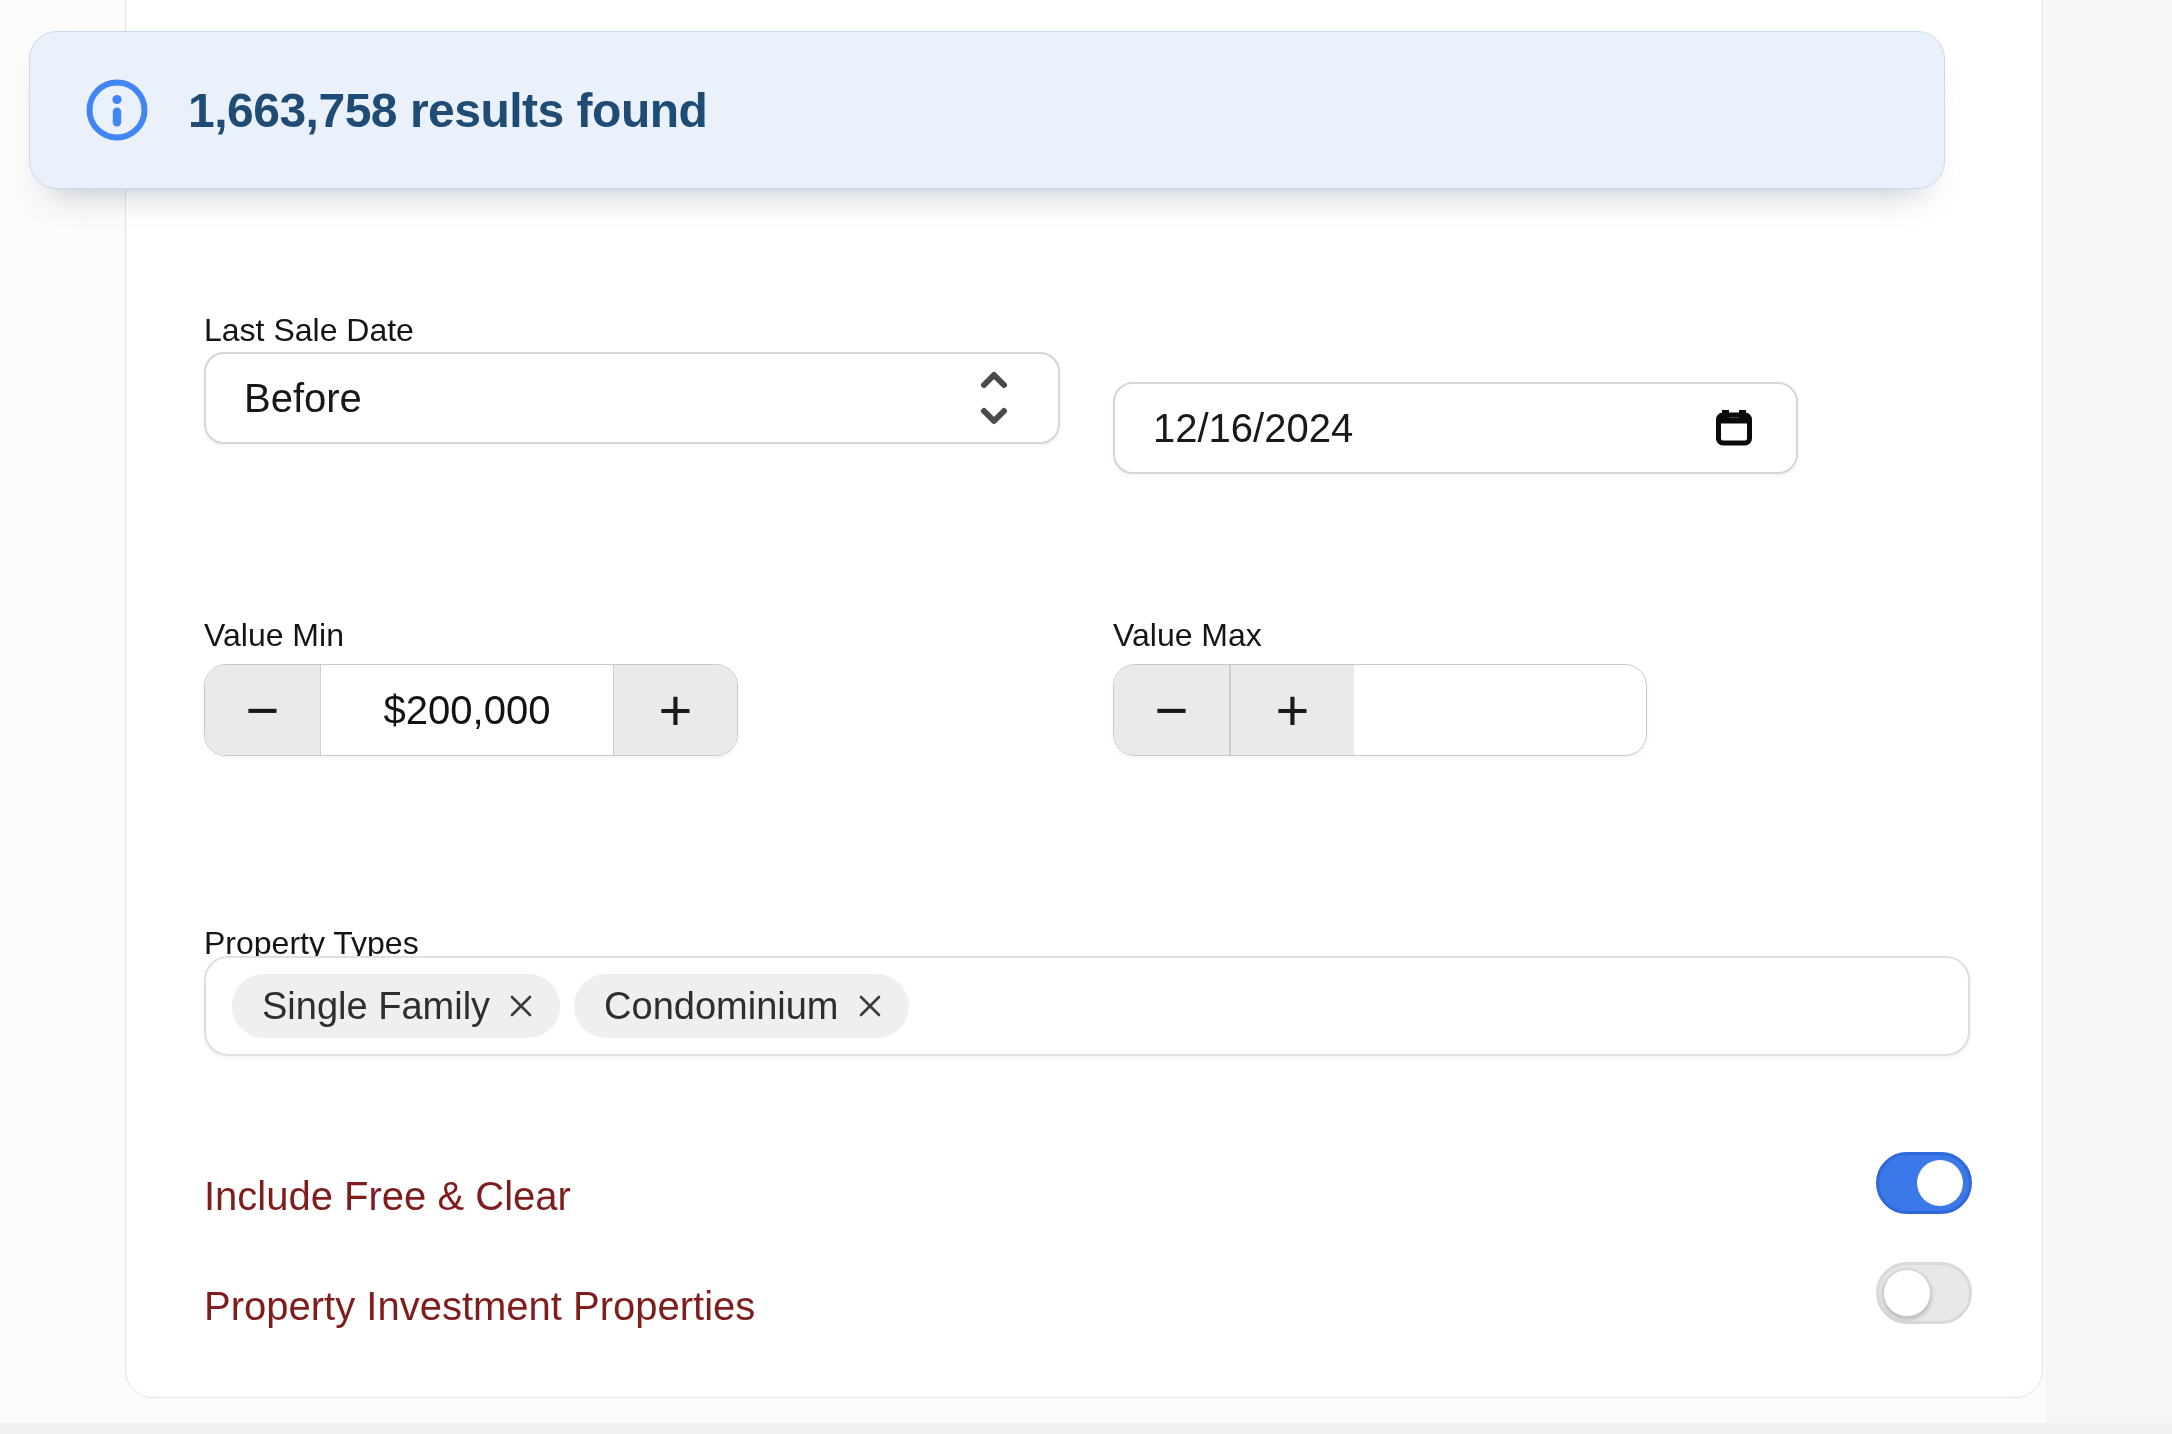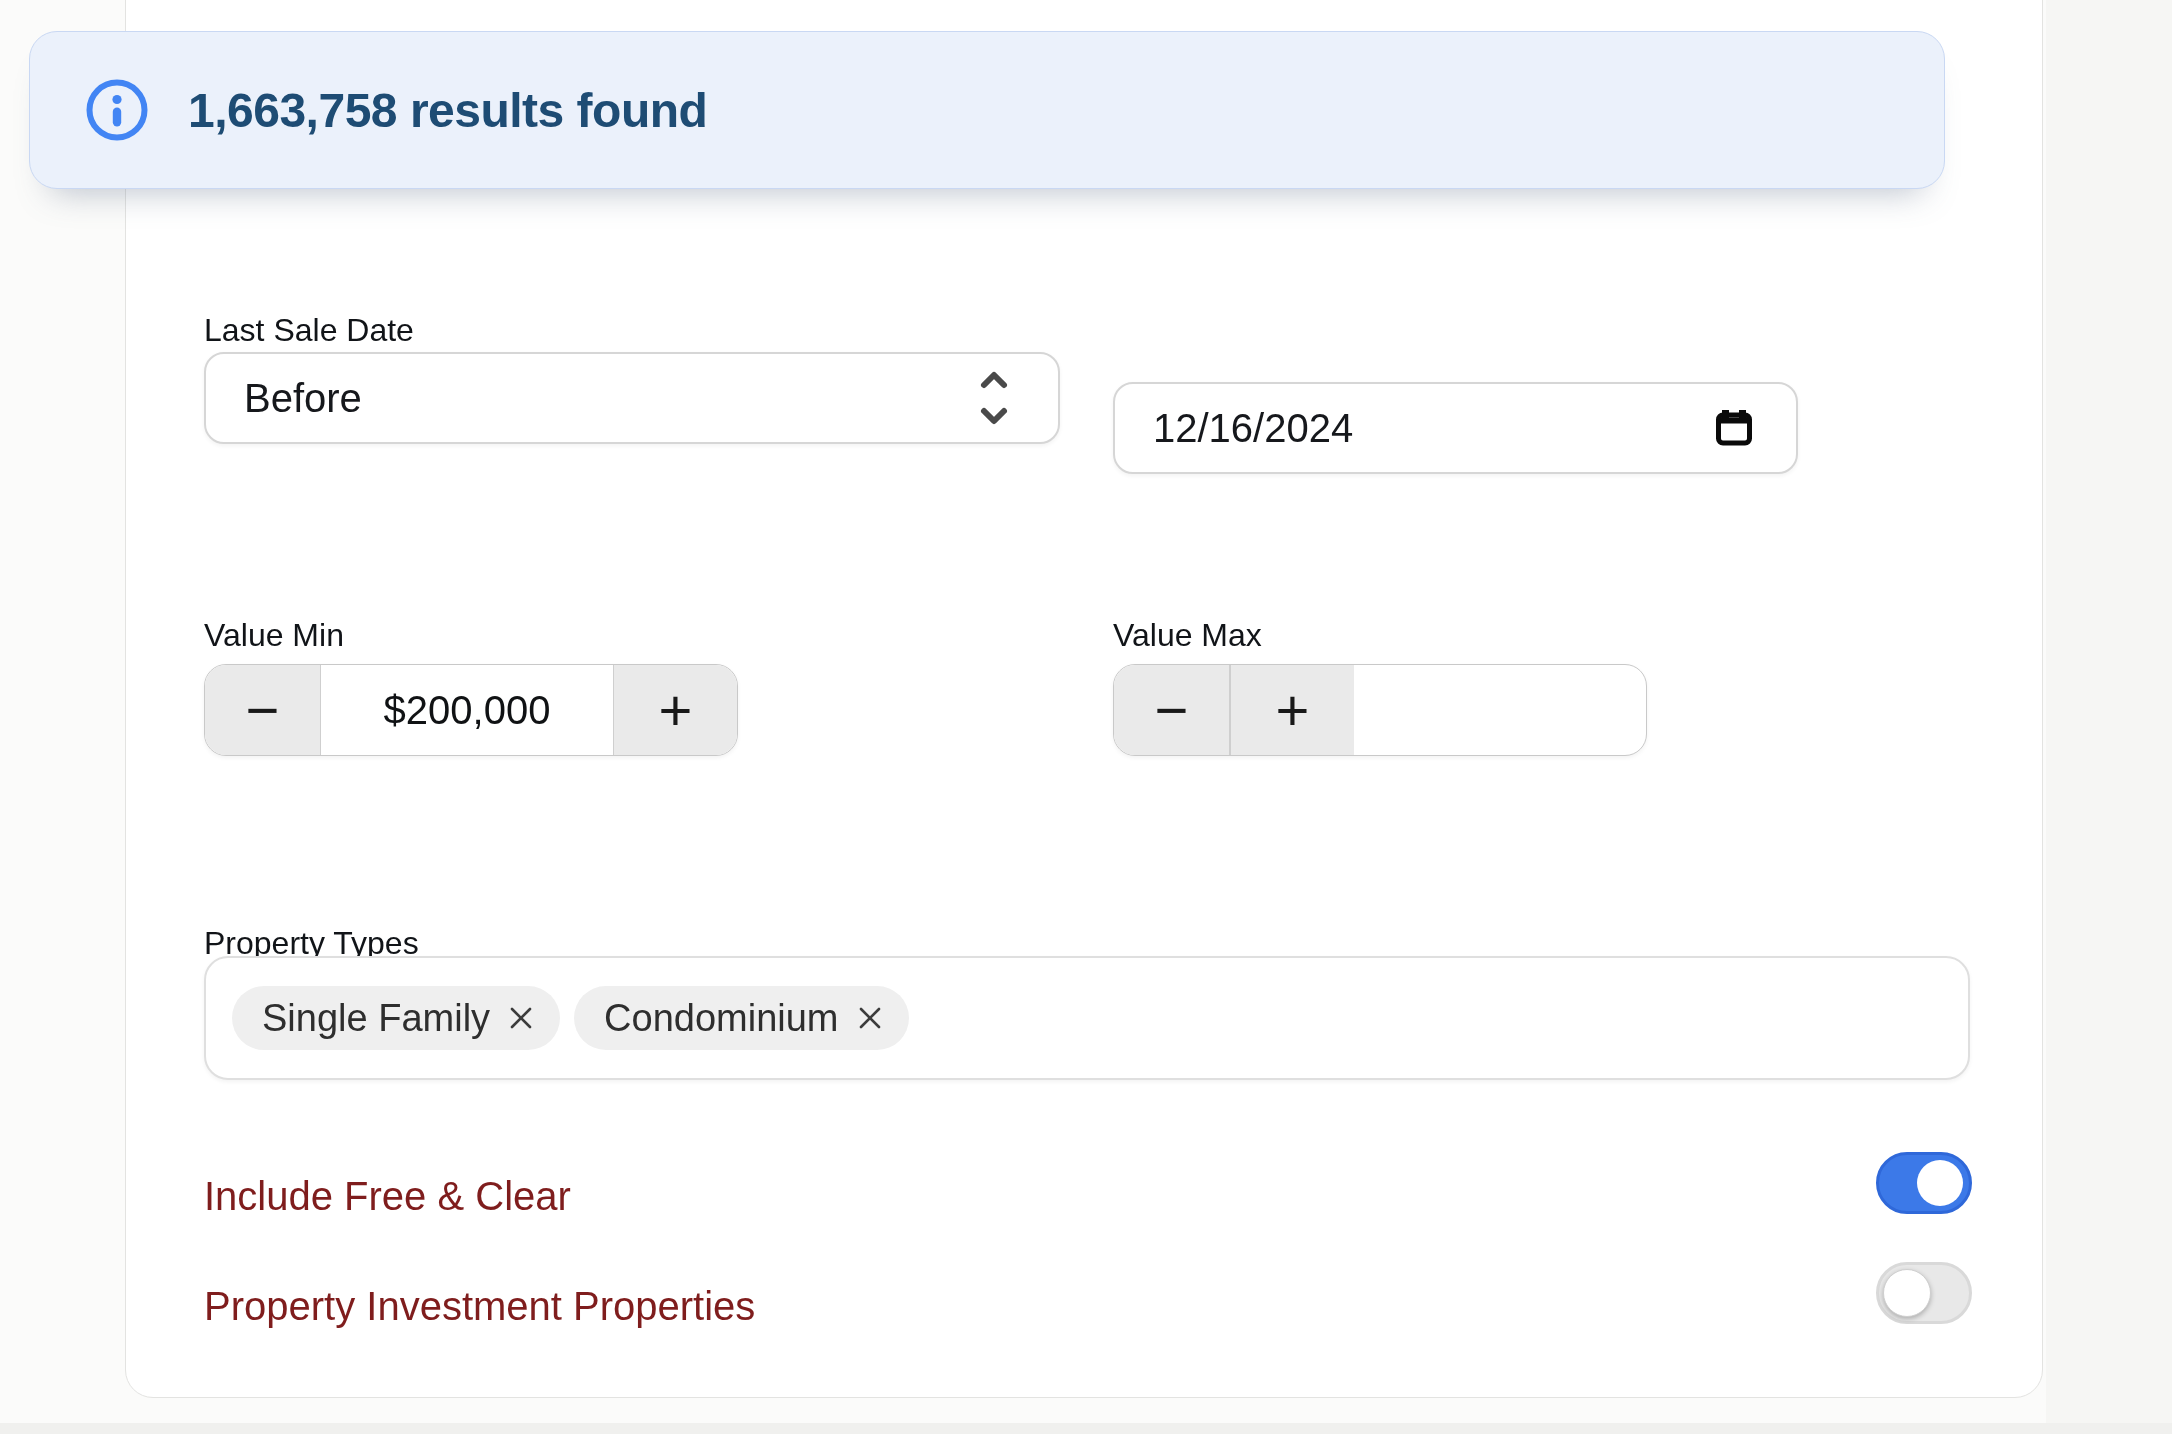--- a/index.html
+++ b/index.html
@@ -69,21 +69,21 @@
   .btn-minus{width:116px;border-right:1px solid #cfcfcf;box-sizing:border-box;}
   .btn-plus{width:124px;border-left:1px solid #cfcfcf;box-sizing:border-box;}
   .step-value{
     flex:1;display:flex;align-items:center;justify-content:center;background:#fff;
     font-family:Liberation Sans, sans-serif;font-size:40px;color:#101214;
     letter-spacing:0px;white-space:nowrap;
   }
 
   
   .prop-box{
-    position:absolute;left:204px;top:956px;width:1766px;height:124px;
+    position:absolute;left:204px;top:956px;width:1766px;height:100px;
     background:#fff;border:2px solid #dfdfdf;border-radius:24px;box-sizing:border-box;
     display:flex;align-items:center;padding-left:26px;gap:14px;
     box-shadow:0 2px 4px rgba(0,0,0,.05);
   }
   .tag{
     height:64px;border-radius:32px;background:#efefef;
     display:flex;align-items:center;padding:0 26px 0 30px;gap:18px;
   }
   .tag-label{font-size:38px;color:#2e2e2e;white-space:nowrap;}
   .tag-x{display:block;cursor:pointer;}

